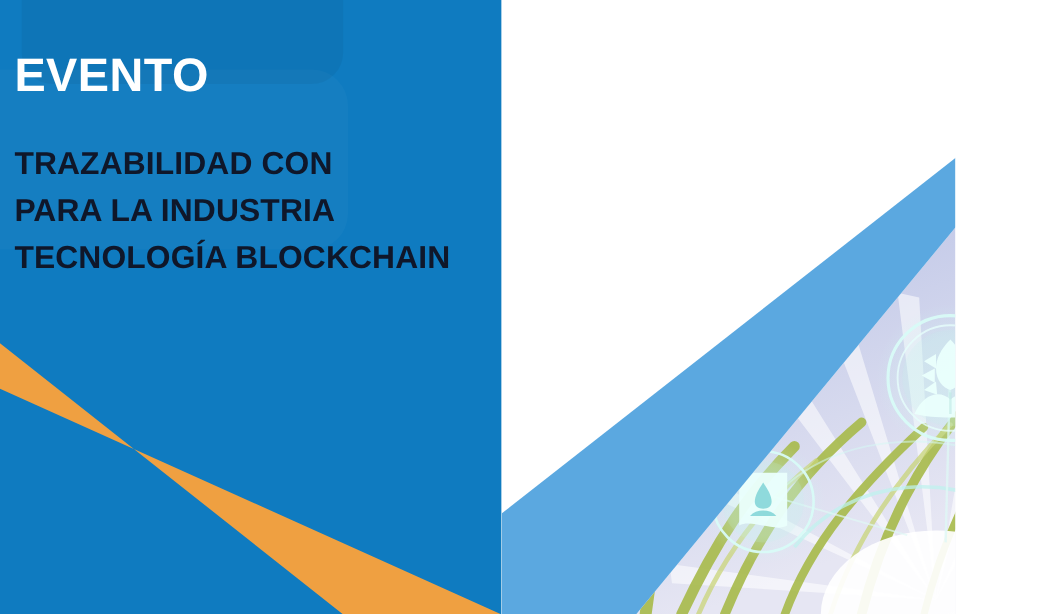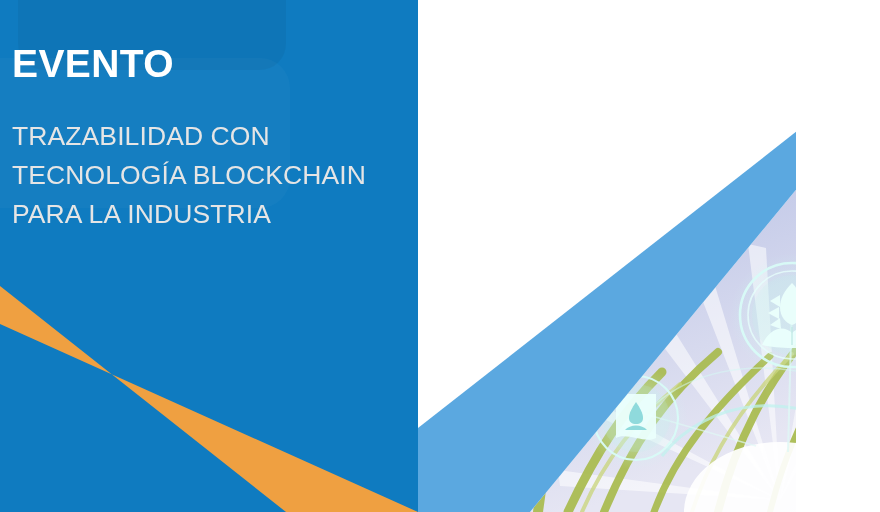--- a/index.html
+++ b/index.html
@@ -69,22 +69,22 @@
     letter-spacing: 0.4px;
     line-height: 1;
     white-space: nowrap;
   }
   .headline {
     position: absolute;
     left: 12px;
     top: 117px;
     width: 404px;
     font-size: 26.5px;
-    font-weight: normal;
-    color: #e5e5e5;
+    font-weight: bold;
+    color: #0f172a;
     line-height: 39px;
     letter-spacing: 0.1px;
   }
   .headline-line {
     white-space: nowrap;
   }
 
   
   .right-area {
     position: absolute;
@@ -140,22 +140,22 @@
     <div class="panel-watermark-2"></div>
 
     <svg class="orange-wedge" viewBox="0 0 418 512" preserveAspectRatio="none">
       <polygon points="0,286 0,324 418,512 286,512" fill="#EFA041"></polygon>
     </svg>
 
     <div class="kicker">EVENTO</div>
 
     <div class="headline">
       <div class="headline-line">TRAZABILIDAD CON</div>
+      <div class="headline-line">PARA LA INDUSTRIA</div>
       <div class="headline-line">TECNOLOGÍA BLOCKCHAIN</div>
-      <div class="headline-line">PARA LA INDUSTRIA</div>
     </div>
   </div>
 
   <div class="right-area">
 
     <svg class="photo" viewBox="0 0 462 512" preserveAspectRatio="none">
       <defs>
         <clipPath id="photoClip">
           <polygon points="462,88 462,512 112,512"></polygon>
         </clipPath>

